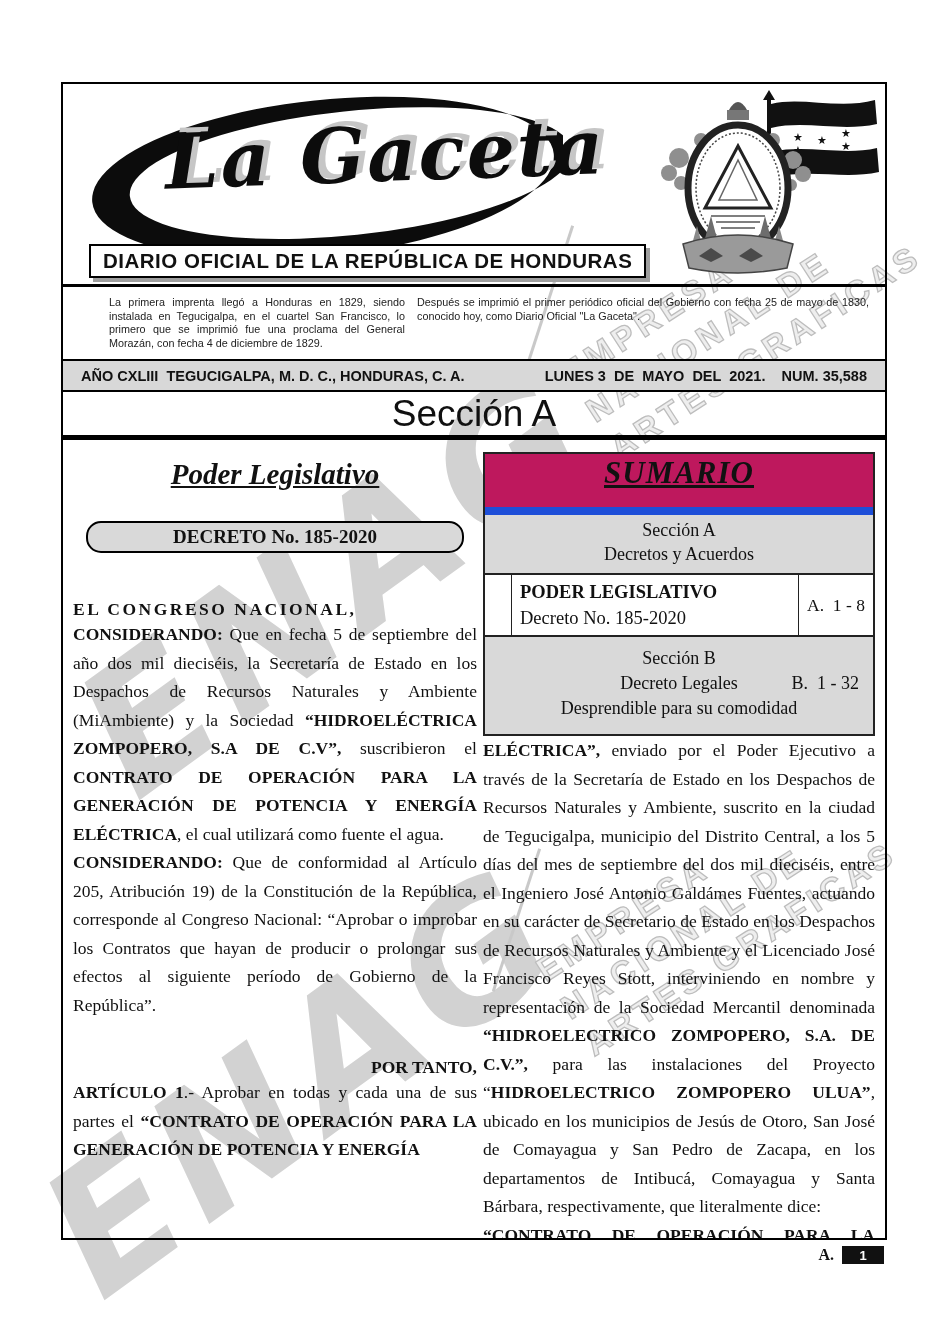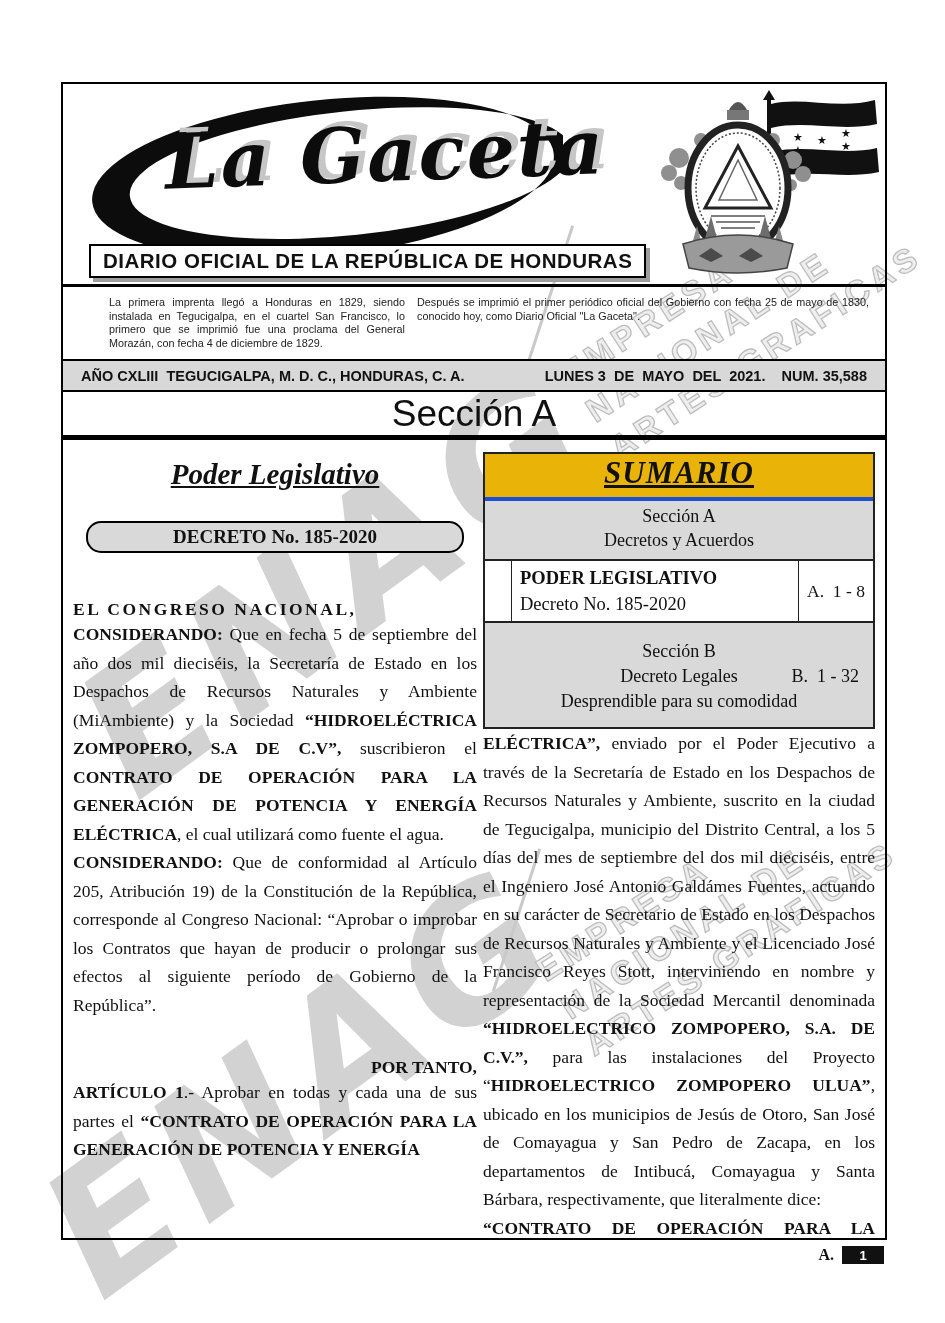--- a/index.html
+++ b/index.html
@@ -59,30 +59,30 @@
   .congress{margin-top:46px;font-weight:bold;letter-spacing:2.5px;font-size:17.5px;}
   p.body{font-size:17.5px;line-height:28.5px;text-align:justify;margin:0;}
   p.body .b{font-weight:bold;}
   .mt-p1{margin-top:40px;} .mt-p2{margin-top:34px;}
   .portanto{margin-top:38px;font-weight:bold;font-size:17.5px;text-align:right;}
   .decreta{margin-top:42px;text-align:center;font-weight:bold;font-size:17.5px;letter-spacing:3px;}
   .mt-p3{margin-top:42px;}
 
   
   .sum{border:2px solid #222;}
-  .sum-title{background:#eab308;text-align:center;padding:1px 0 6px;border-bottom:4px solid #1d4ed8;}
+  .sum-title{background:#be185d;text-align:center;padding:1px 0 16px;border-bottom:8px solid #1d4ed8;}
   .sum-title span{font-size:31px;font-weight:bold;font-style:italic;text-decoration:underline;letter-spacing:1px;}
   .sum-seca{background:#d9d9d9;text-align:center;font-size:18px;line-height:24px;padding:3px 0 7px;border-bottom:2px solid #222;}
   .sum-row{display:flex;background:#fff;border-bottom:2px solid #222;min-height:58px;}
   .gut{width:26px;border-right:1.5px solid #222;}
   .main-cell{flex:1;padding:4px 8px;font-size:18.5px;line-height:26px;}
   .main-cell .org{font-weight:bold;}
   .pg-cell{width:74px;border-left:1.5px solid #222;display:flex;align-items:center;justify-content:center;
            font-size:17.5px;white-space:pre;}
-  .sum-secb{background:#d9d9d9;text-align:center;font-size:18px;line-height:25px;padding:16px 10px 13px;}
+  .sum-secb{background:#d9d9d9;text-align:center;font-size:18px;line-height:25px;padding:9px 10px 13px;}
   .secb-mid{position:relative;}
   .secb-pg{position:absolute;right:4px;top:0;white-space:pre;}
   .mt-r1{margin-top:52px;} .mt-r2{margin-top:30px;}
 
   
   .pagefoot{position:absolute;right:61px;top:1246px;z-index:1;display:flex;align-items:center;gap:8px;}
   .pf-letter{font-weight:bold;font-size:16px;}
   .pf-box{width:42px;height:18px;background:#111;color:#fff;font-family:"Liberation Sans",sans-serif;
           font-weight:bold;font-size:13px;display:flex;align-items:center;justify-content:center;}
 </style>

